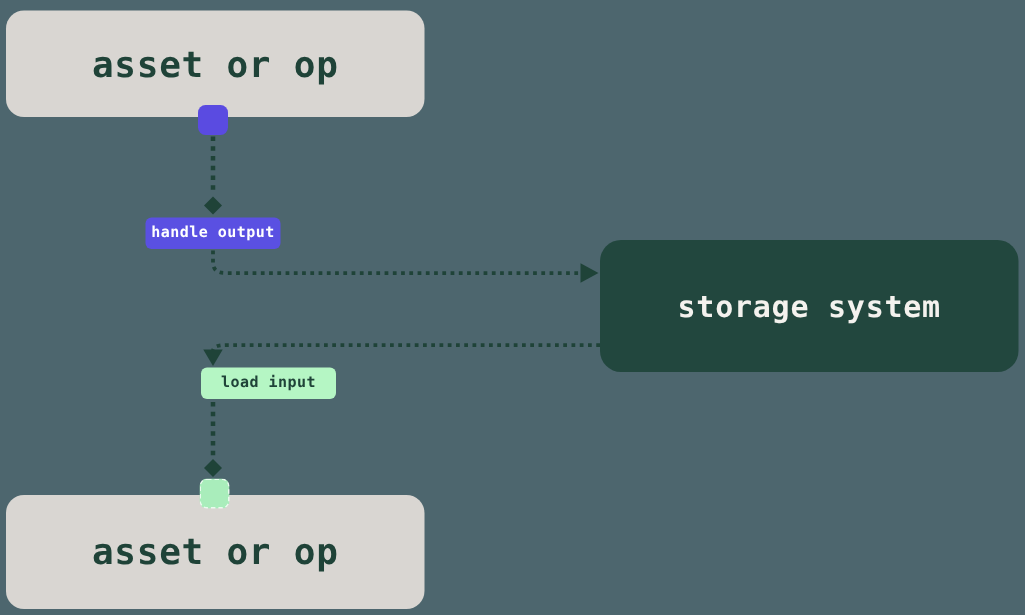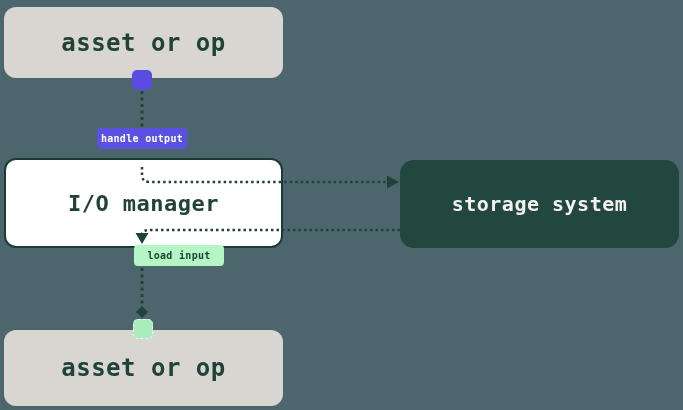--- a/index.html
+++ b/index.html
@@ -60,21 +60,21 @@
   .badge{
     position:absolute;
     left:97px;width:90px;height:21px;
     display:flex;align-items:center;justify-content:center;
     border-radius:4px;
     font-size:10px;font-weight:700;
     letter-spacing:0.3px;
     box-sizing:border-box;
   }
   .badge-handle-output{
-    top:128px;
+    top:145px;
     background:var(--badge-purple,#5a50e2);
     color:var(--badge-purple-text,#ffffff);
     text-align:center;
   }
   .badge-load-input{
     top:245px;
     background:var(--badge-green,#b5f6c4);
     color:var(--badge-green-text,#1f4338);
     margin-left:37px;
   }
@@ -95,23 +95,20 @@
 </style>
 </head>
 <body>
 
 <div class="canvas">
 
   <div class="node node-gray node-asset-top z-base">
     <span>asset or op</span>
   </div>
 
-  <div class="node node-io z-base">
-    <span>I/O manager</span>
-  </div>
 
   <div class="node node-storage z-base">
     <span>storage system</span>
   </div>
 
   <div class="node node-gray node-asset-bottom z-base">
     <span>asset or op</span>
   </div>
 
   <svg class="wires z-mid" viewBox="0 0 683 410">

